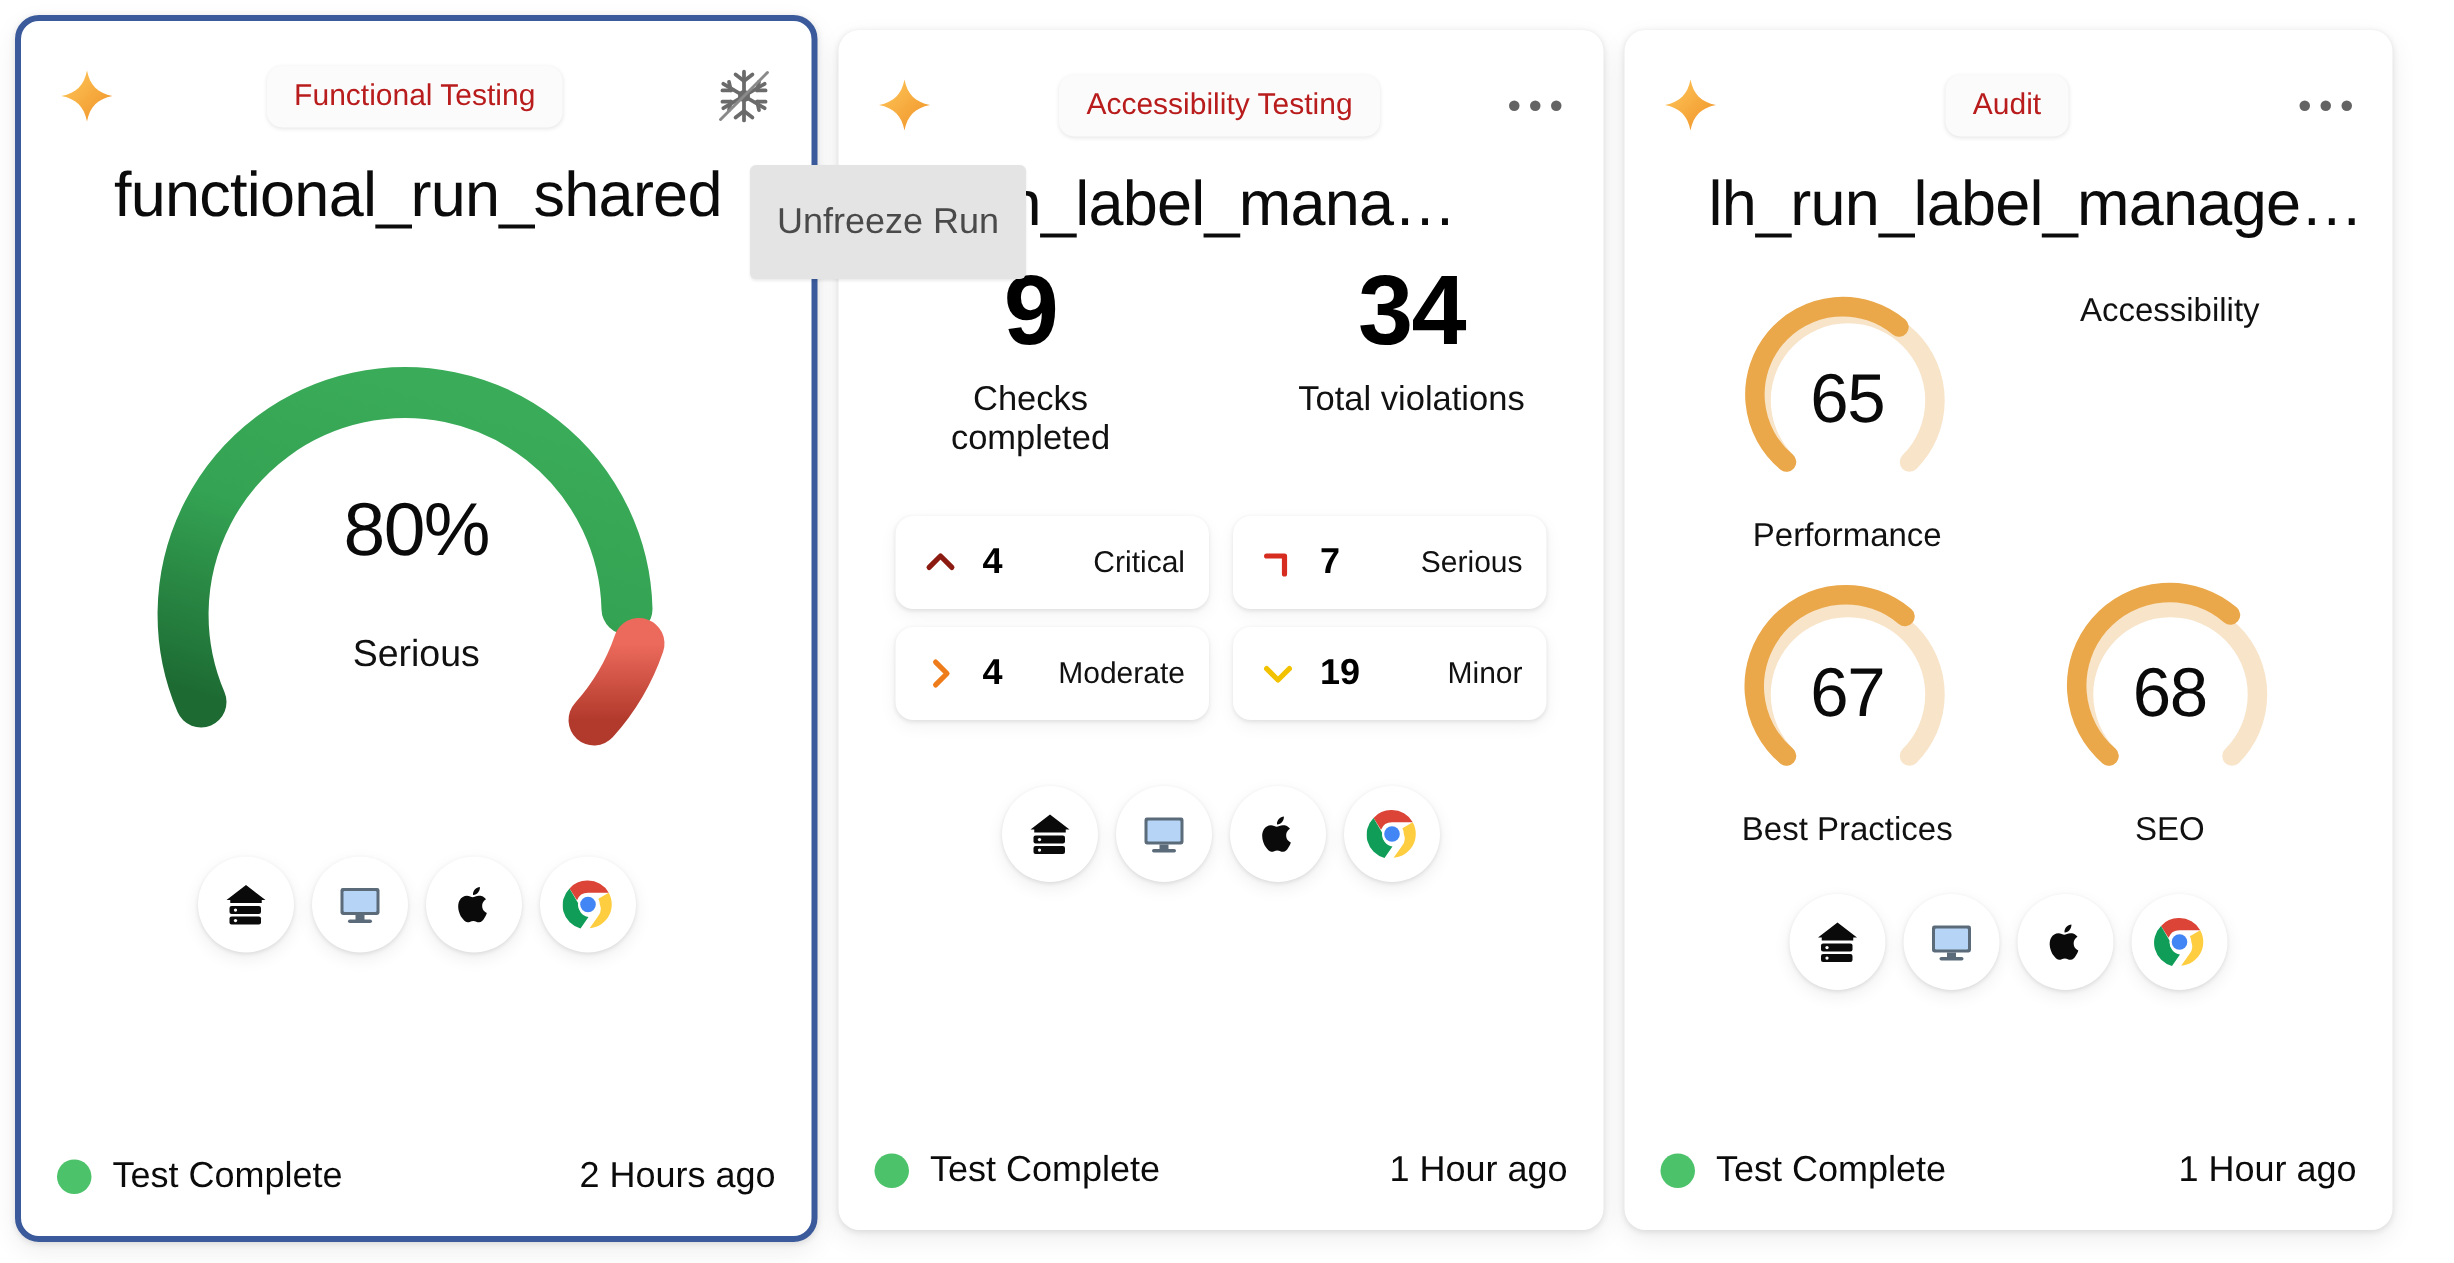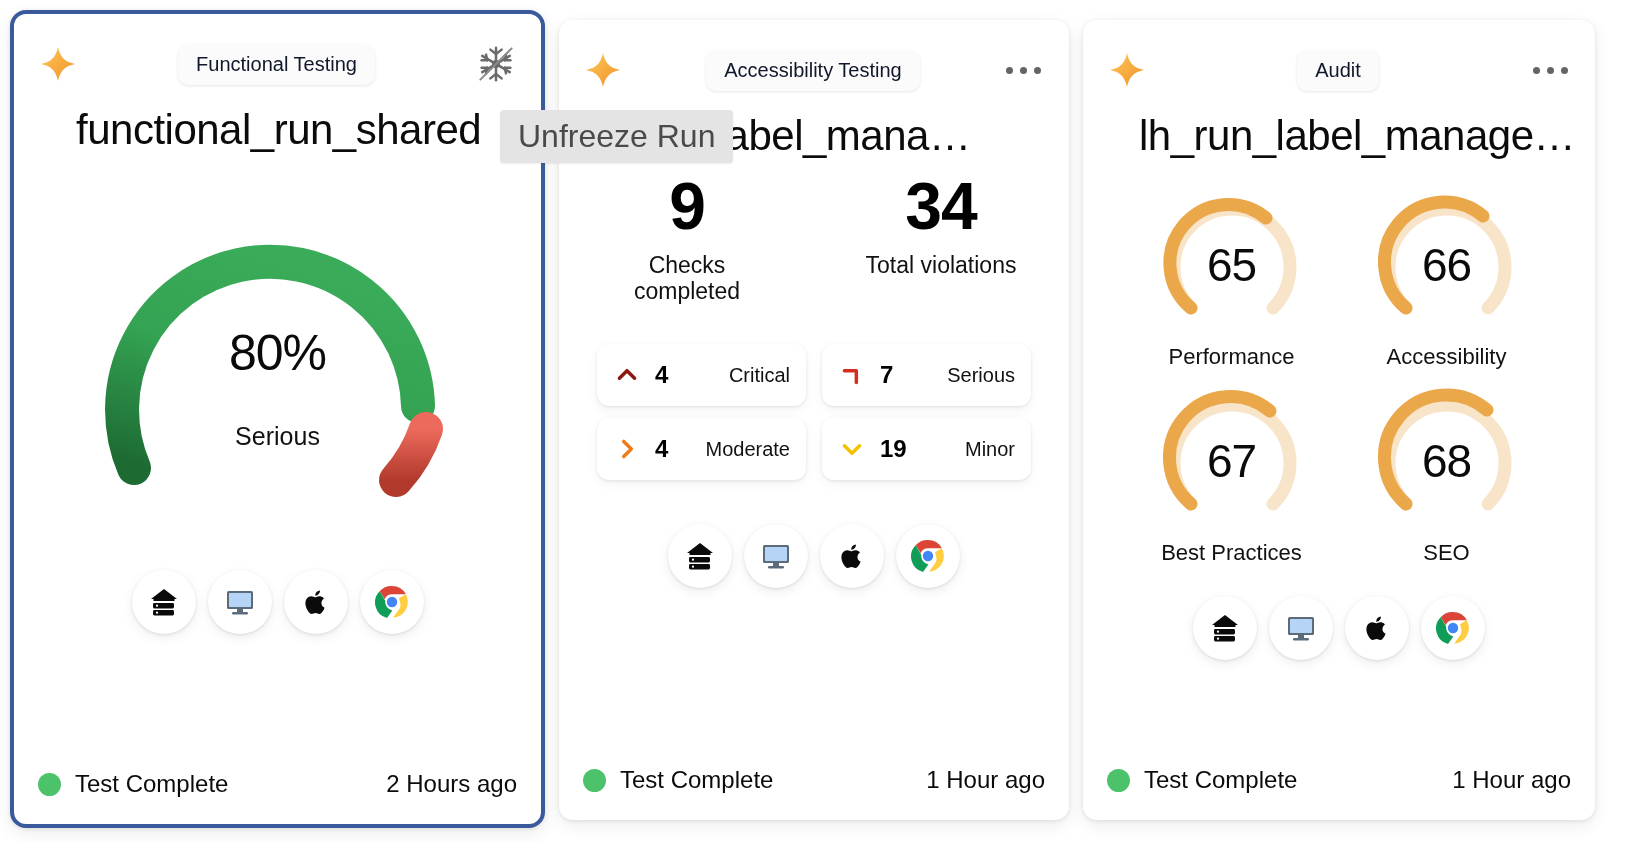--- a/index.html
+++ b/index.html
@@ -37,21 +37,21 @@
     padding: 26px 22px 0 22px;
     height: 74px;
   }
   .sparkle { width: 44px; height: 44px; flex: none; }
   .pill {
     background: #fbfbfb;
     border-radius: 10px;
     box-shadow: 0 1px 3px rgba(0,0,0,.10);
     padding: 9px 18px;
     font-size: 20px;
-    color: #0f172a;
+    color: #b91c1c;
     white-space: nowrap;
     margin: 16px auto;
   }
   .head-action { width: 46px; height: 44px; flex: none; display:flex; align-items:center; justify-content:center; }
   .dots { display: flex; gap: 7px; }
   .dots i { width: 7px; height: 7px; border-radius: 50%; background: #646464; display:block; }
 
   
   .card-title {
     font-size: 42px;
@@ -138,22 +138,22 @@
   .dot-status { width: 23px; height: 23px; border-radius: 50%; background: #4cc26a; flex: none; }
   .foot-status { font-size: 24px; color: #0b0b0b; }
   .foot-time { font-size: 24px; color: #0b0b0b; margin-left: auto; }
 
   
   .tooltip {
     position: absolute;
     left: 500px; top: 110px;
     background: #e4e4e4;
     color: #4a4a4a;
-    font-size: 32px;
-    padding: 8px 18px;
+    font-size: 24px;
+    padding: 24px 18px;
     border-radius: 4px;
     white-space: nowrap;
     z-index: 50;
     box-shadow: 0 1px 2px rgba(0,0,0,.08);
   }
 </style>
 </head>
 <body>
 
 <div class="stage">
@@ -407,27 +407,20 @@
           <div class="lh-ring">
             <svg viewBox="0 0 150 150" width="150" height="150">
               <path d="M34 118 A 58 58 0 1 1 116 118" fill="none" stroke="#f8e4c9" stroke-width="13" stroke-linecap="round"></path>
               <path d="M34 118 A 58 58 0 1 1 109 28" fill="none" stroke="#eaa84a" stroke-width="13" stroke-linecap="round"></path>
             </svg>
             <div class="lh-val">65</div>
           </div>
           <div class="lh-cap">Performance</div>
         </div>
         <div class="lh-cell">
-          <div class="lh-ring">
-            <svg viewBox="0 0 150 150" width="150" height="150">
-              <path d="M34 118 A 58 58 0 1 1 116 118" fill="none" stroke="#f8e4c9" stroke-width="13" stroke-linecap="round"></path>
-              <path d="M34 118 A 58 58 0 1 1 111 26" fill="none" stroke="#eaa84a" stroke-width="13" stroke-linecap="round"></path>
-            </svg>
-            <div class="lh-val">66</div>
-          </div>
           <div class="lh-cap">Accessibility</div>
         </div>
         <div class="lh-cell">
           <div class="lh-ring">
             <svg viewBox="0 0 150 150" width="150" height="150">
               <path d="M34 118 A 58 58 0 1 1 116 118" fill="none" stroke="#f8e4c9" stroke-width="13" stroke-linecap="round"></path>
               <path d="M34 118 A 58 58 0 1 1 113 25" fill="none" stroke="#eaa84a" stroke-width="13" stroke-linecap="round"></path>
             </svg>
             <div class="lh-val">67</div>
           </div>

